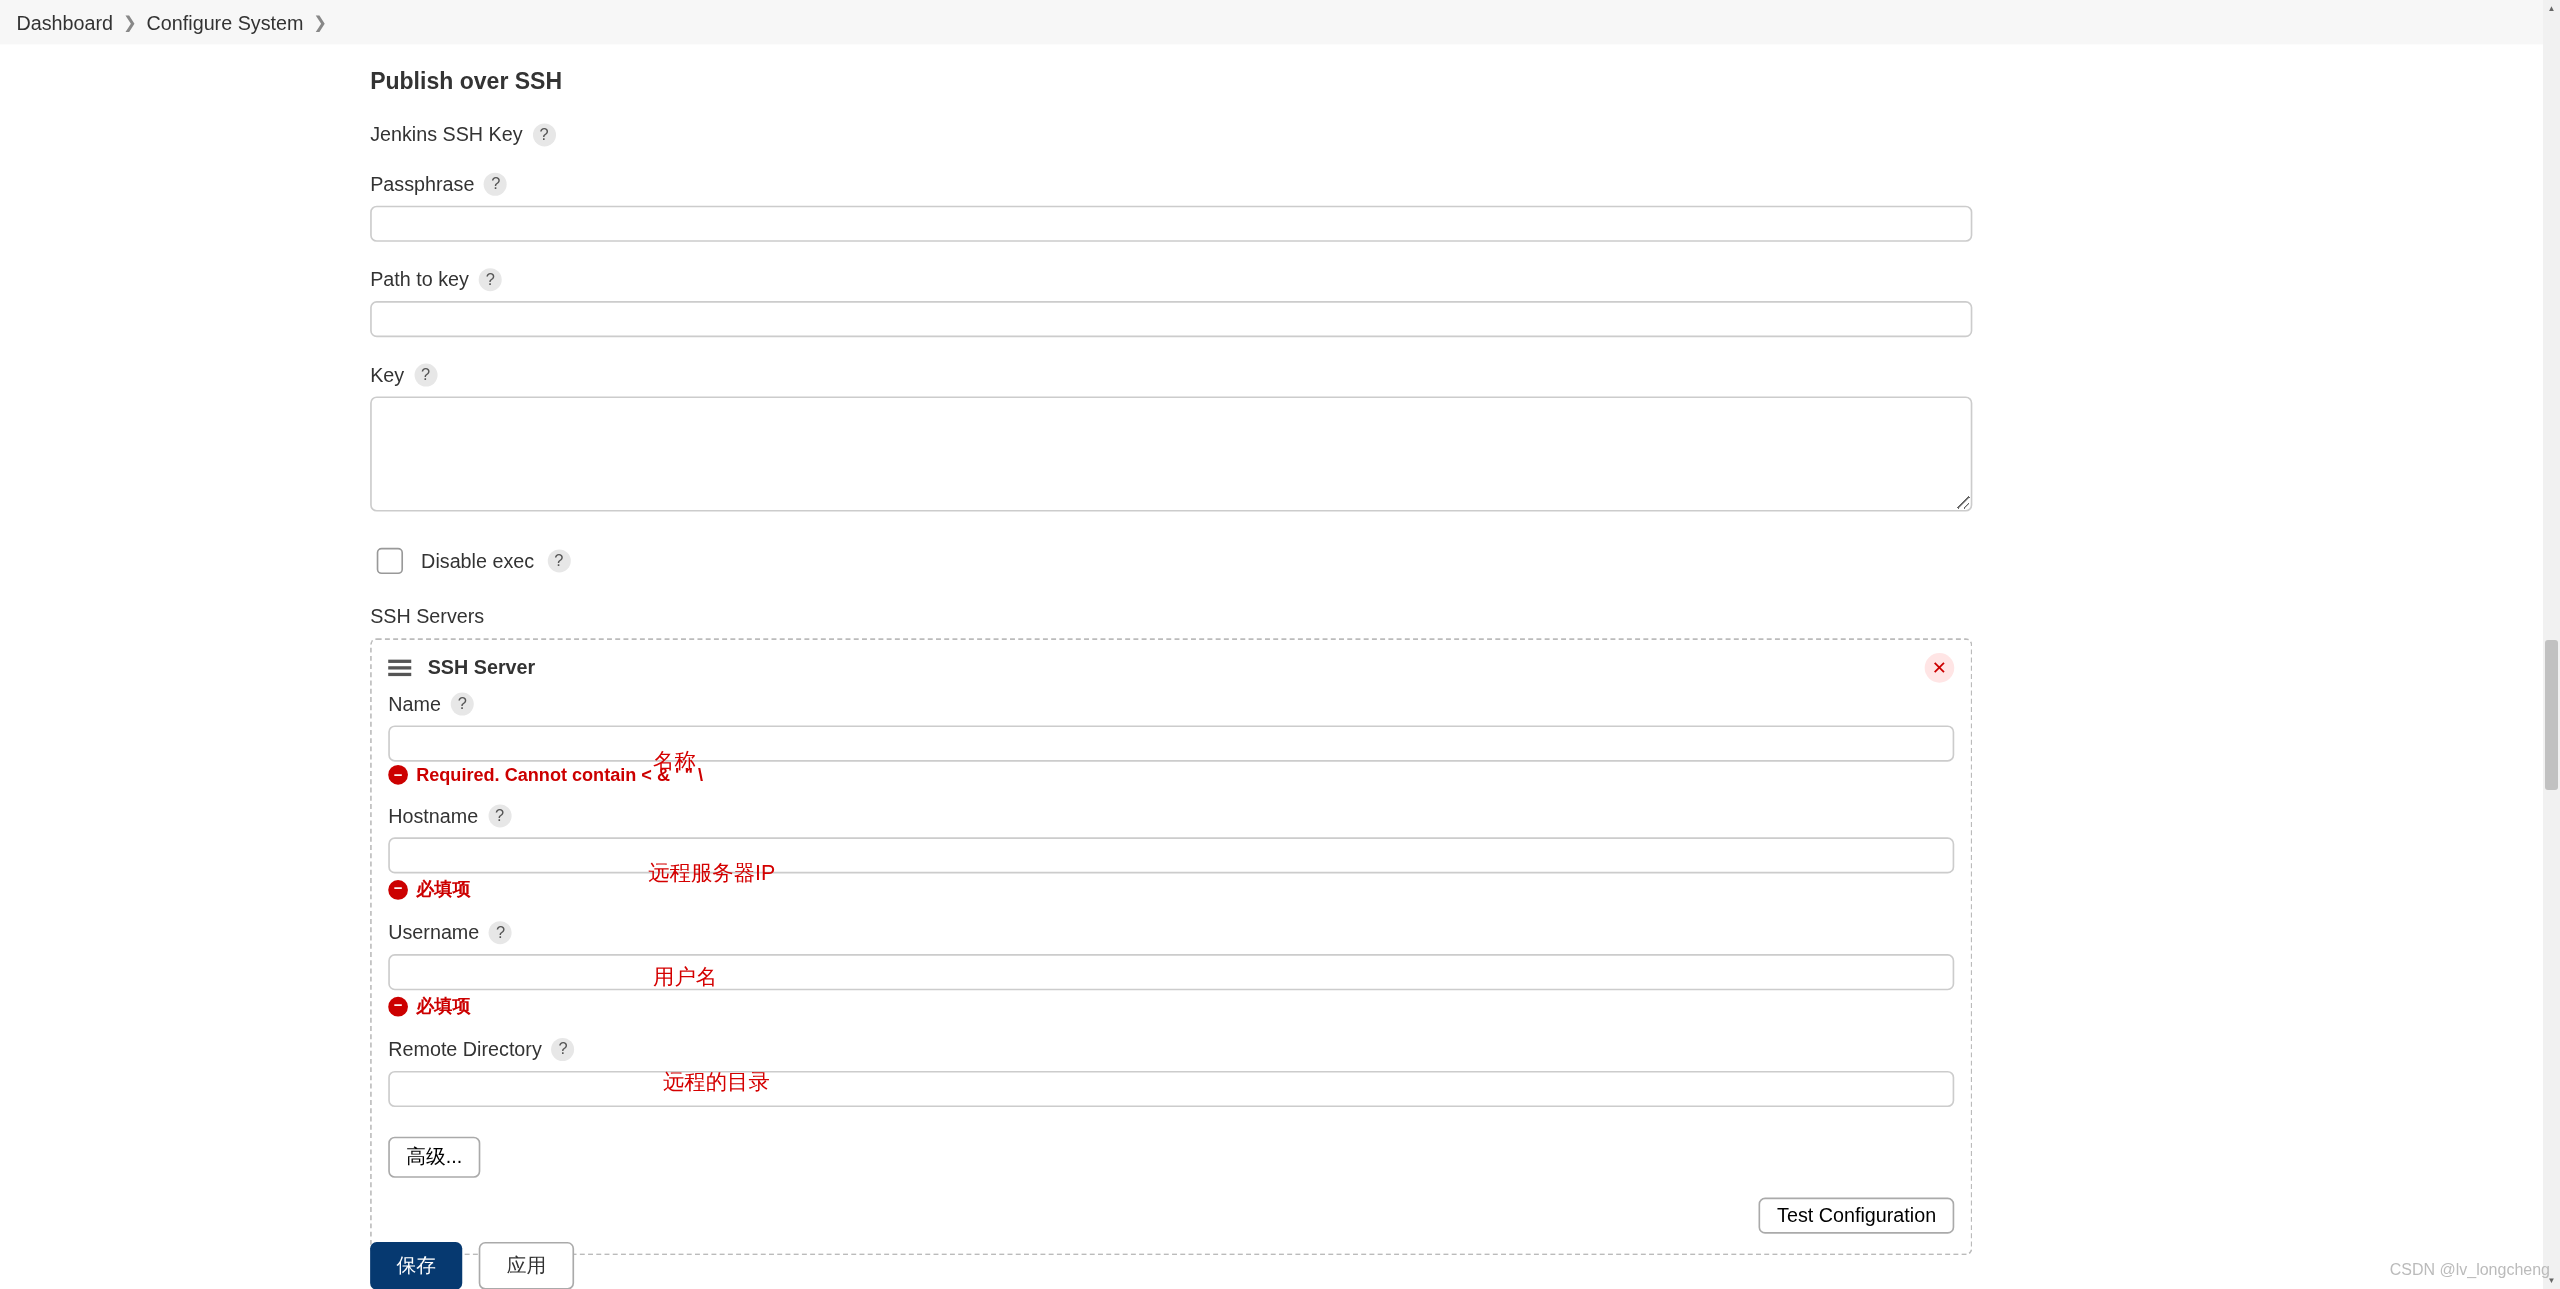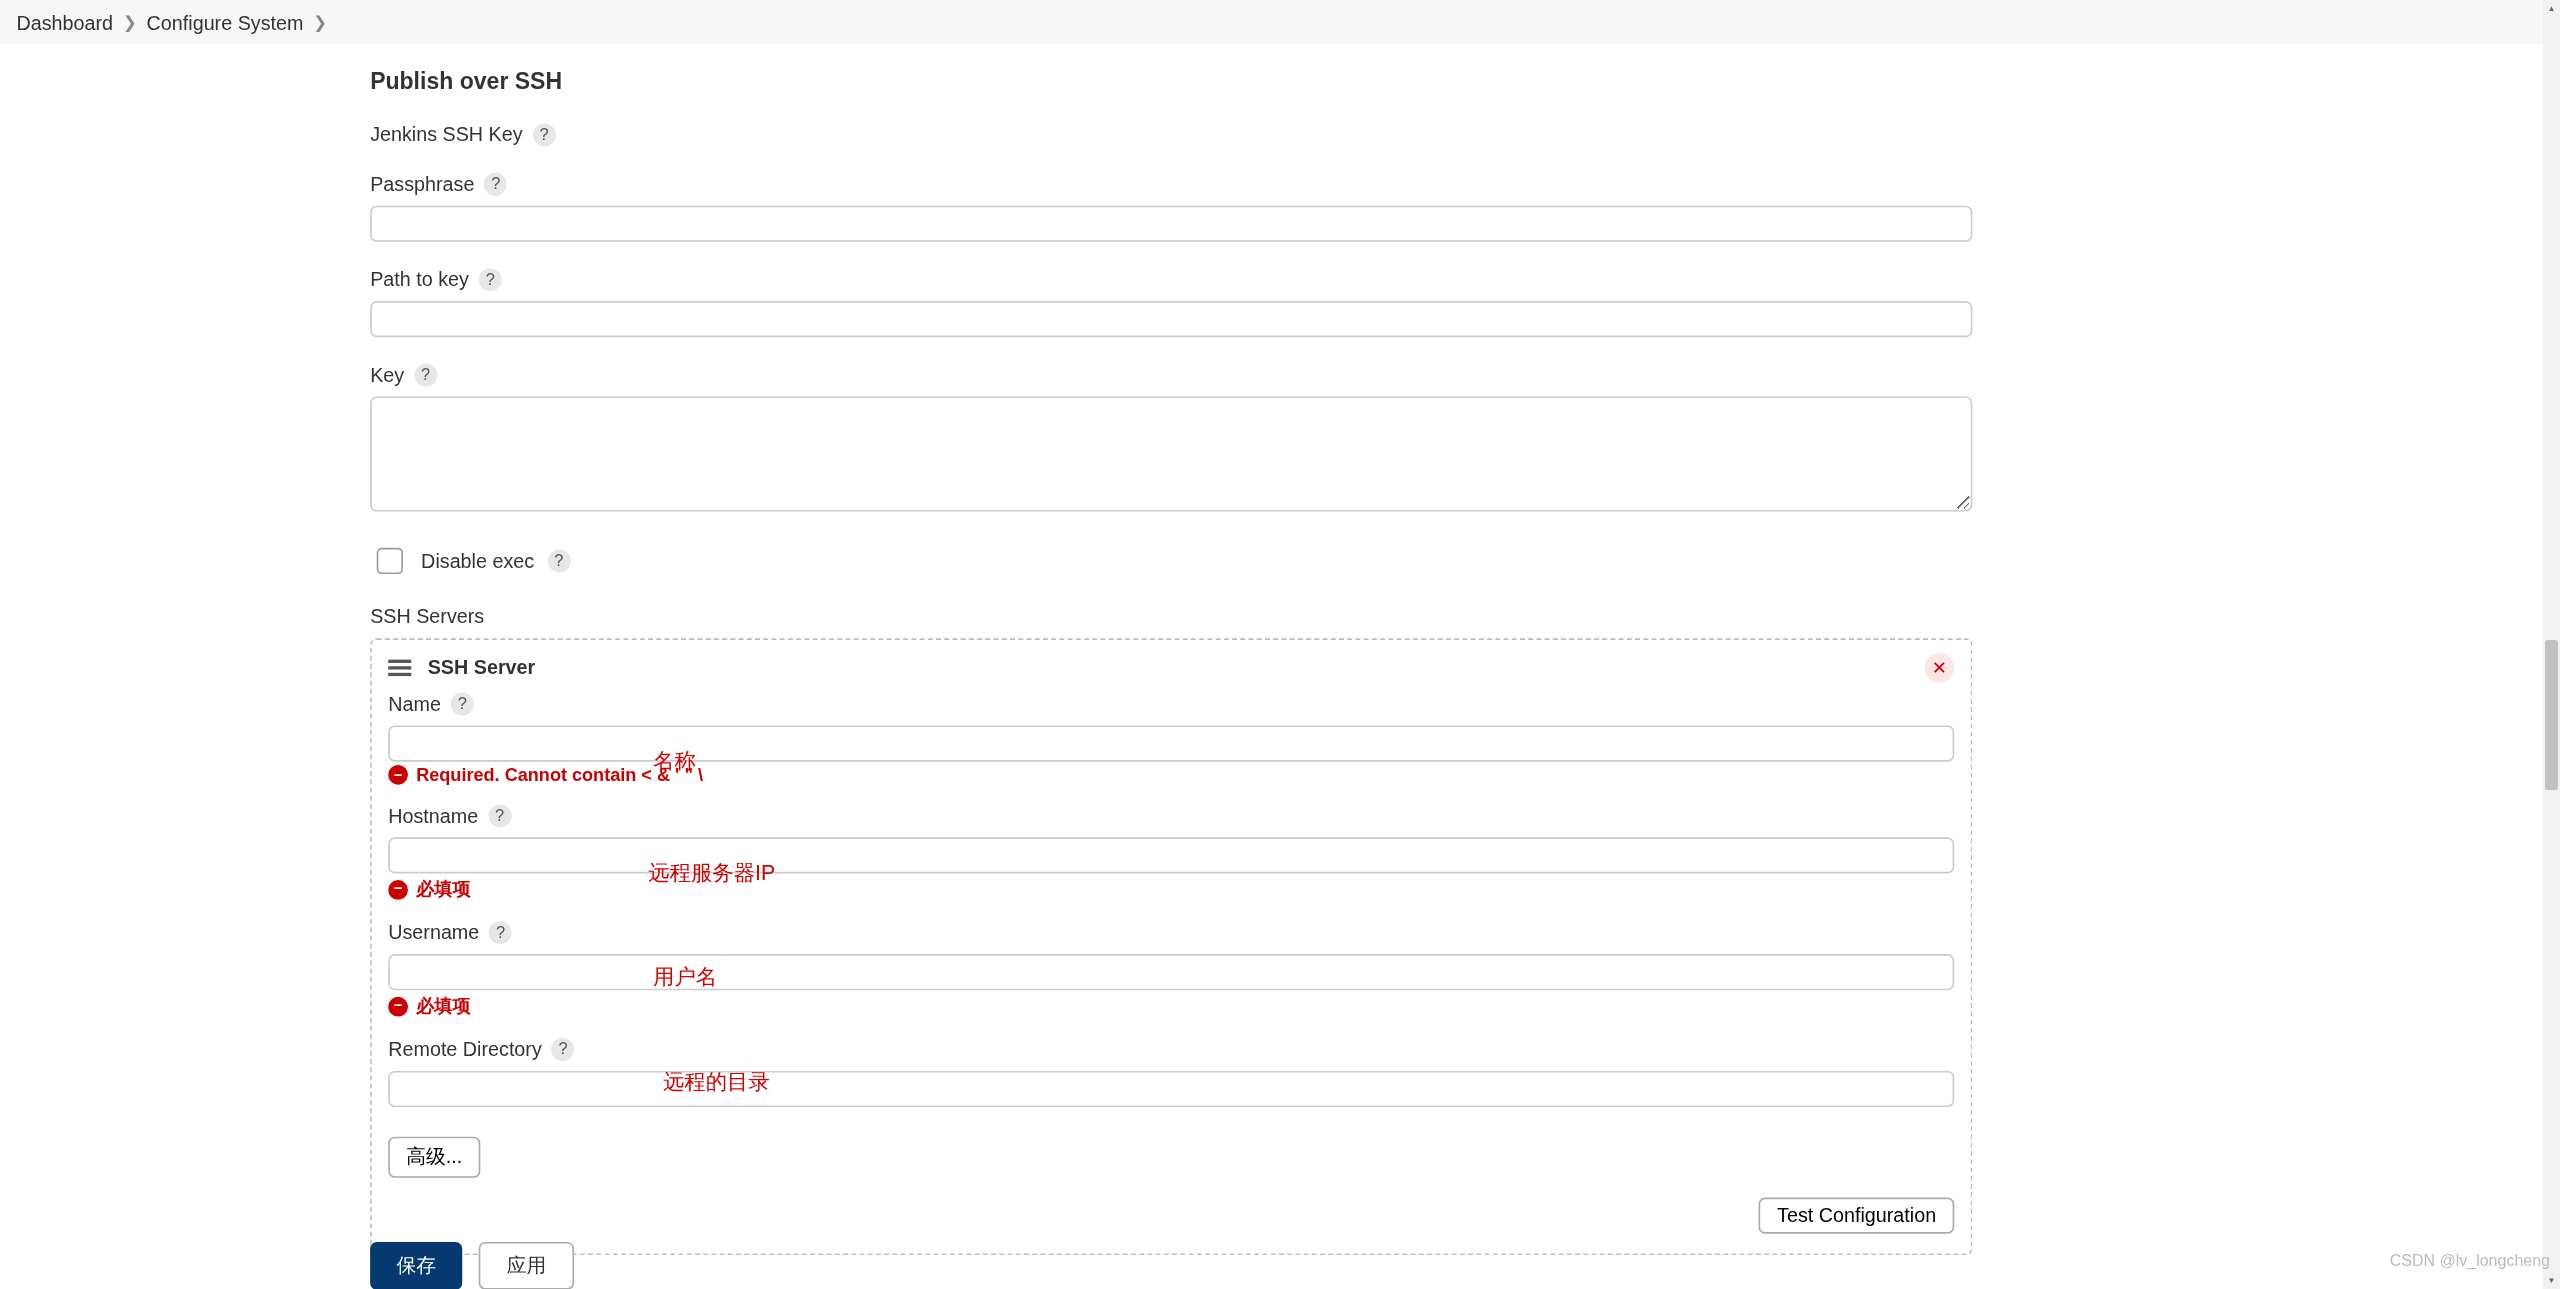--- a/index.html
+++ b/index.html
@@ -26,21 +26,21 @@
   .inner-block { margin-bottom:12px; position:relative;}
   .inner-input { width:100%; height:22px; border:1px solid #ccc; border-radius:4px; padding:0 6px; font-size:12px; outline:none; background:#fff;}
   .err-row { display:flex; align-items:center; gap:5px; margin-top:2px; color:#cc0000; font-weight:bold; font-size:11px;}
   .err-icon { width:12px; height:12px; border-radius:50%; background:#cc0000; color:#fff; display:flex; align-items:center; justify-content:center; font-size:9px; line-height:1;}
   .annot { position:absolute; color:#d40000; font-size:13px; pointer-events:none;}
   .btn-small { border:1px solid #aaa; background:#fff; border-radius:4px; padding:3px 10px; font-size:12px; cursor:pointer;}
   .btn-test-row { display:flex; justify-content:flex-end; margin-bottom:12px;}
   .bottom-bar { position:absolute; left:225px; bottom:-4px; display:flex; gap:10px; }
   .btn-primary { background:#063970; color:#fff; border:none; border-radius:4px; padding:5px 16px; font-size:12px; cursor:pointer;}
   .btn-secondary { background:#fff; color:#333; border:1px solid #aaa; border-radius:4px; padding:5px 16px; font-size:12px; cursor:pointer;}
-  .watermark { position:fixed; right:10px; bottom:19px; color:#bbb; font-size:16px;text-align:right;}
+  .watermark { position:fixed; right:10px; bottom:10px; color:#bbb; font-size:16px;text-align:right;}
   .page-scroll { position:fixed; right:0; top:0; width:17px; height:1289px; background:#f1f1f1;}
   .page-scroll .thumb { position:absolute; right:2px; left:2px; top:640px; height:150px; background:#c1c1c1; border-radius:3px;}
   .page-scroll .arrow-up, .page-scroll .arrow-down { position:absolute; left:0; right:0; height:17px; display:flex; align-items:center; justify-content:center; color:#666; font-size:8px;}
   .page-scroll .arrow-up { top:0;} .page-scroll .arrow-down { bottom:0;}
 </style>
 </head>
 <body>
 
 <div class="full-wrap">
 

